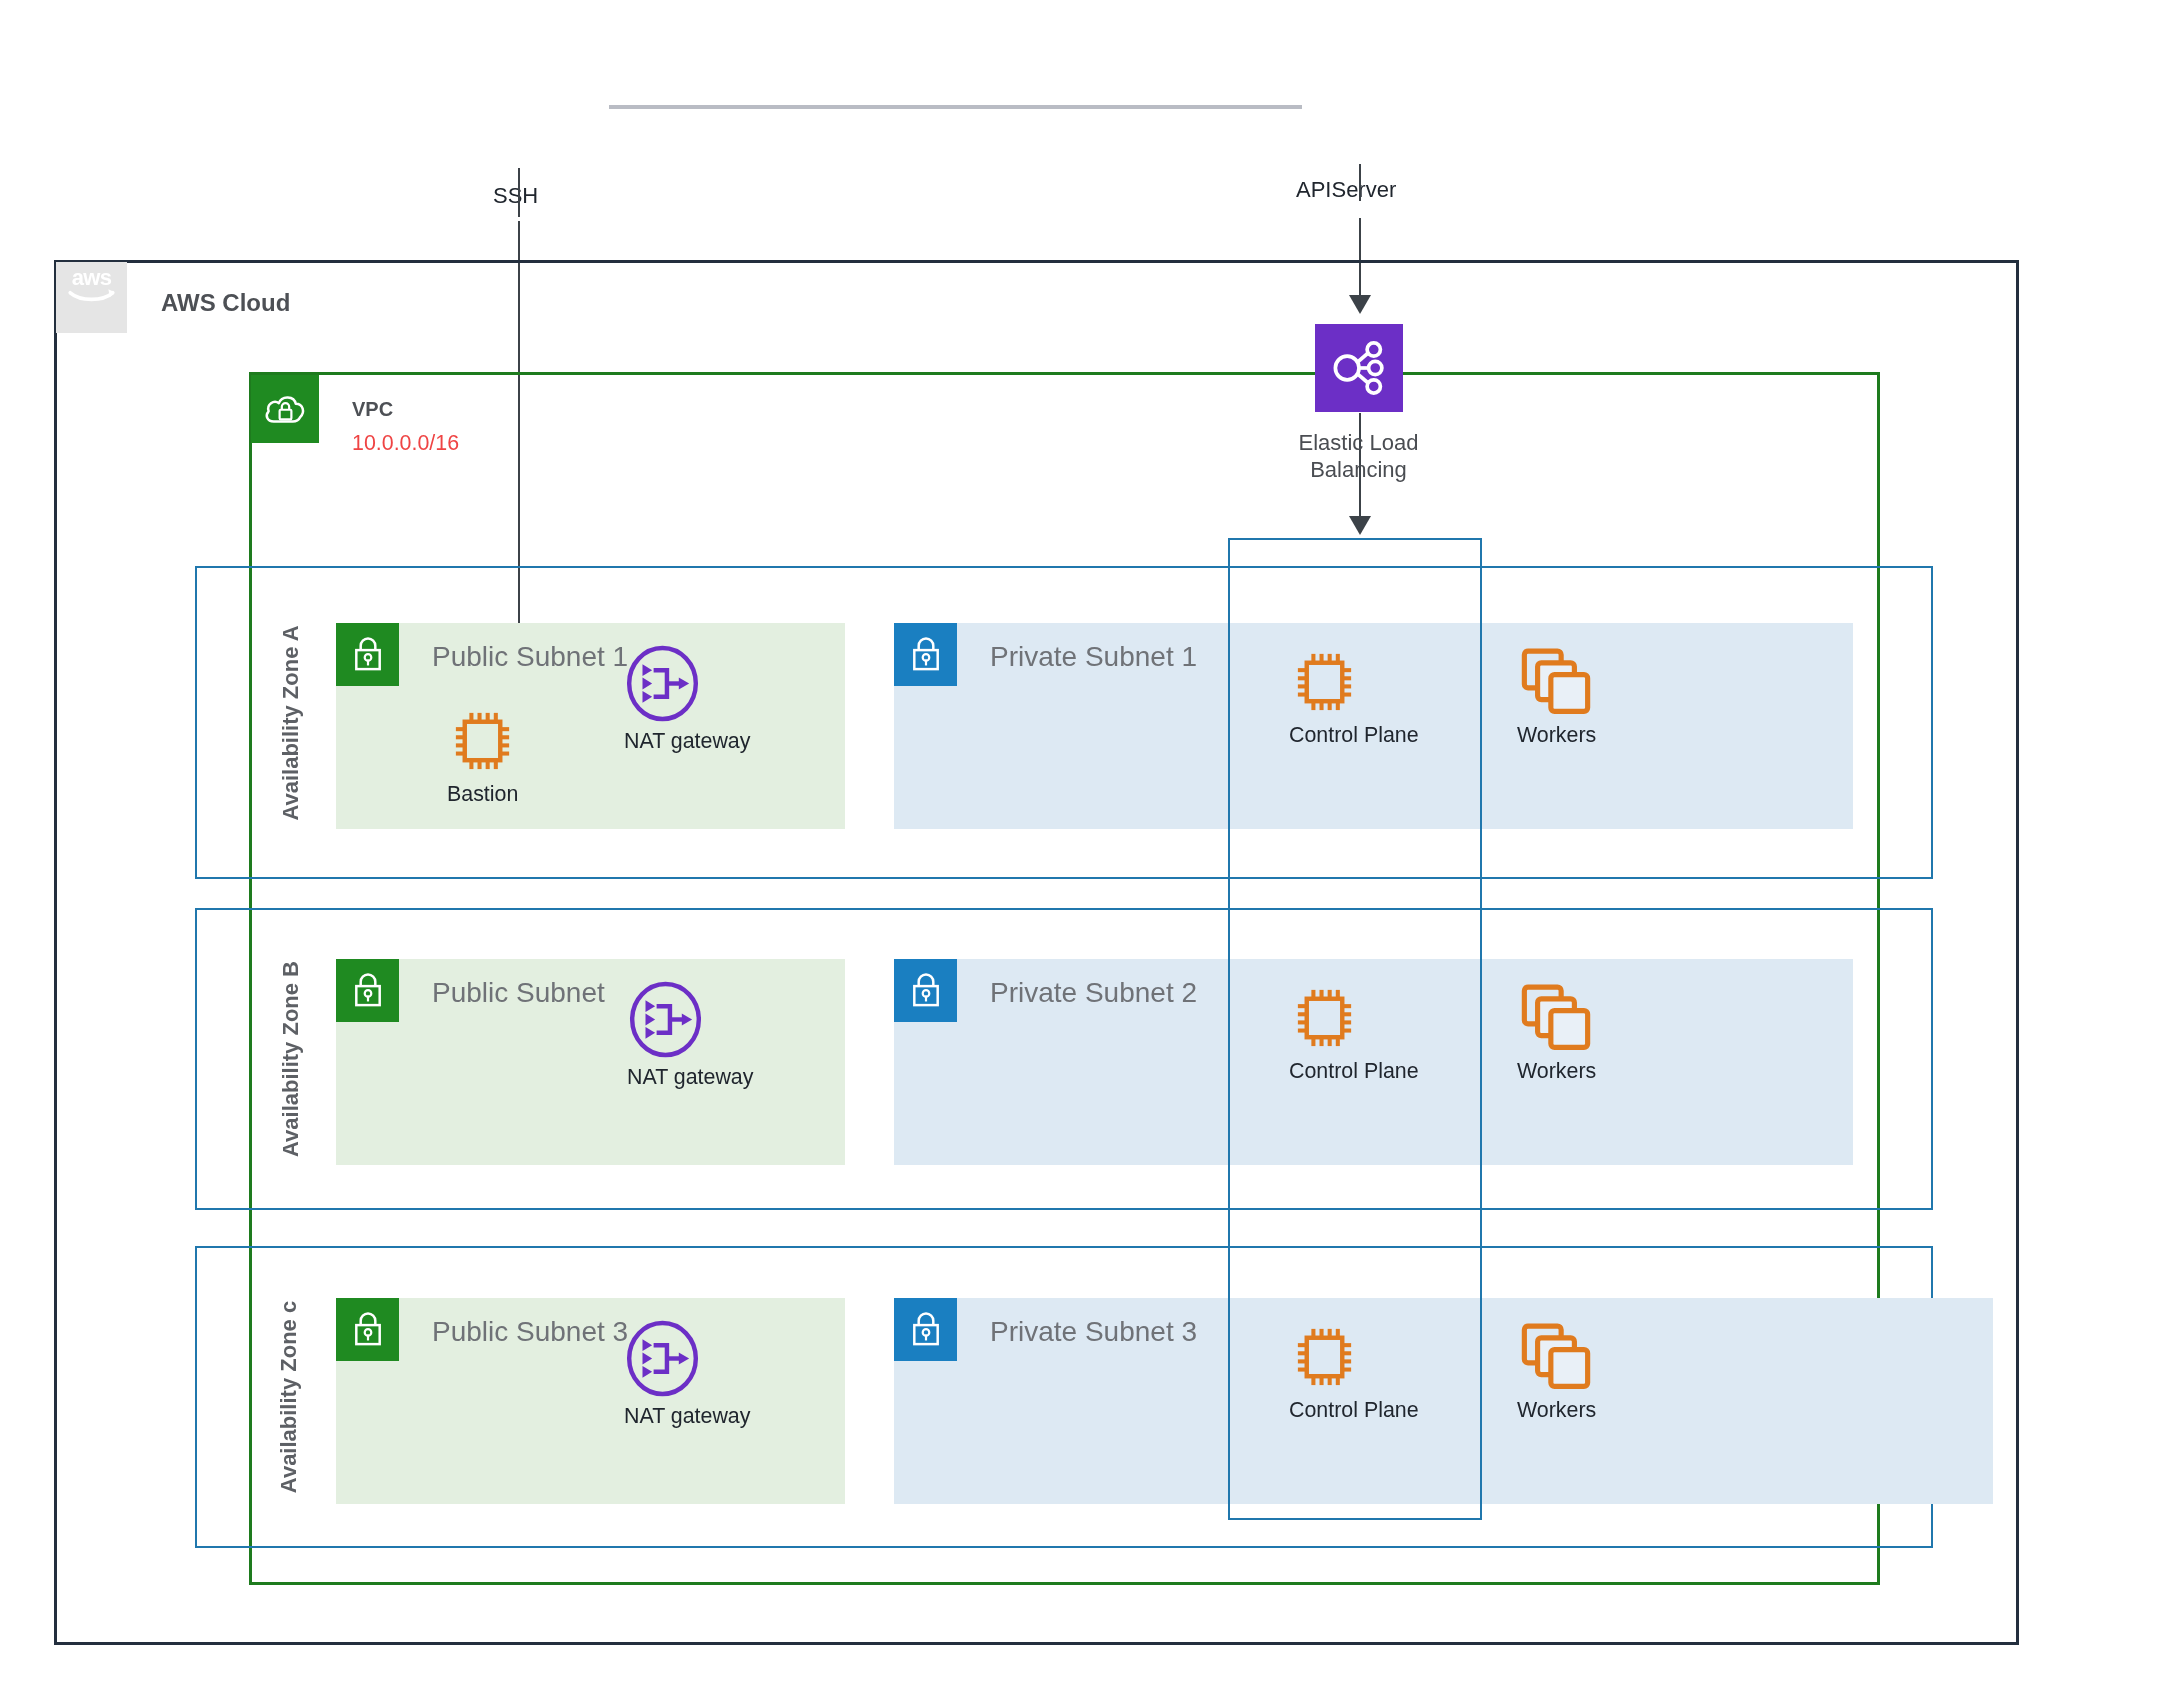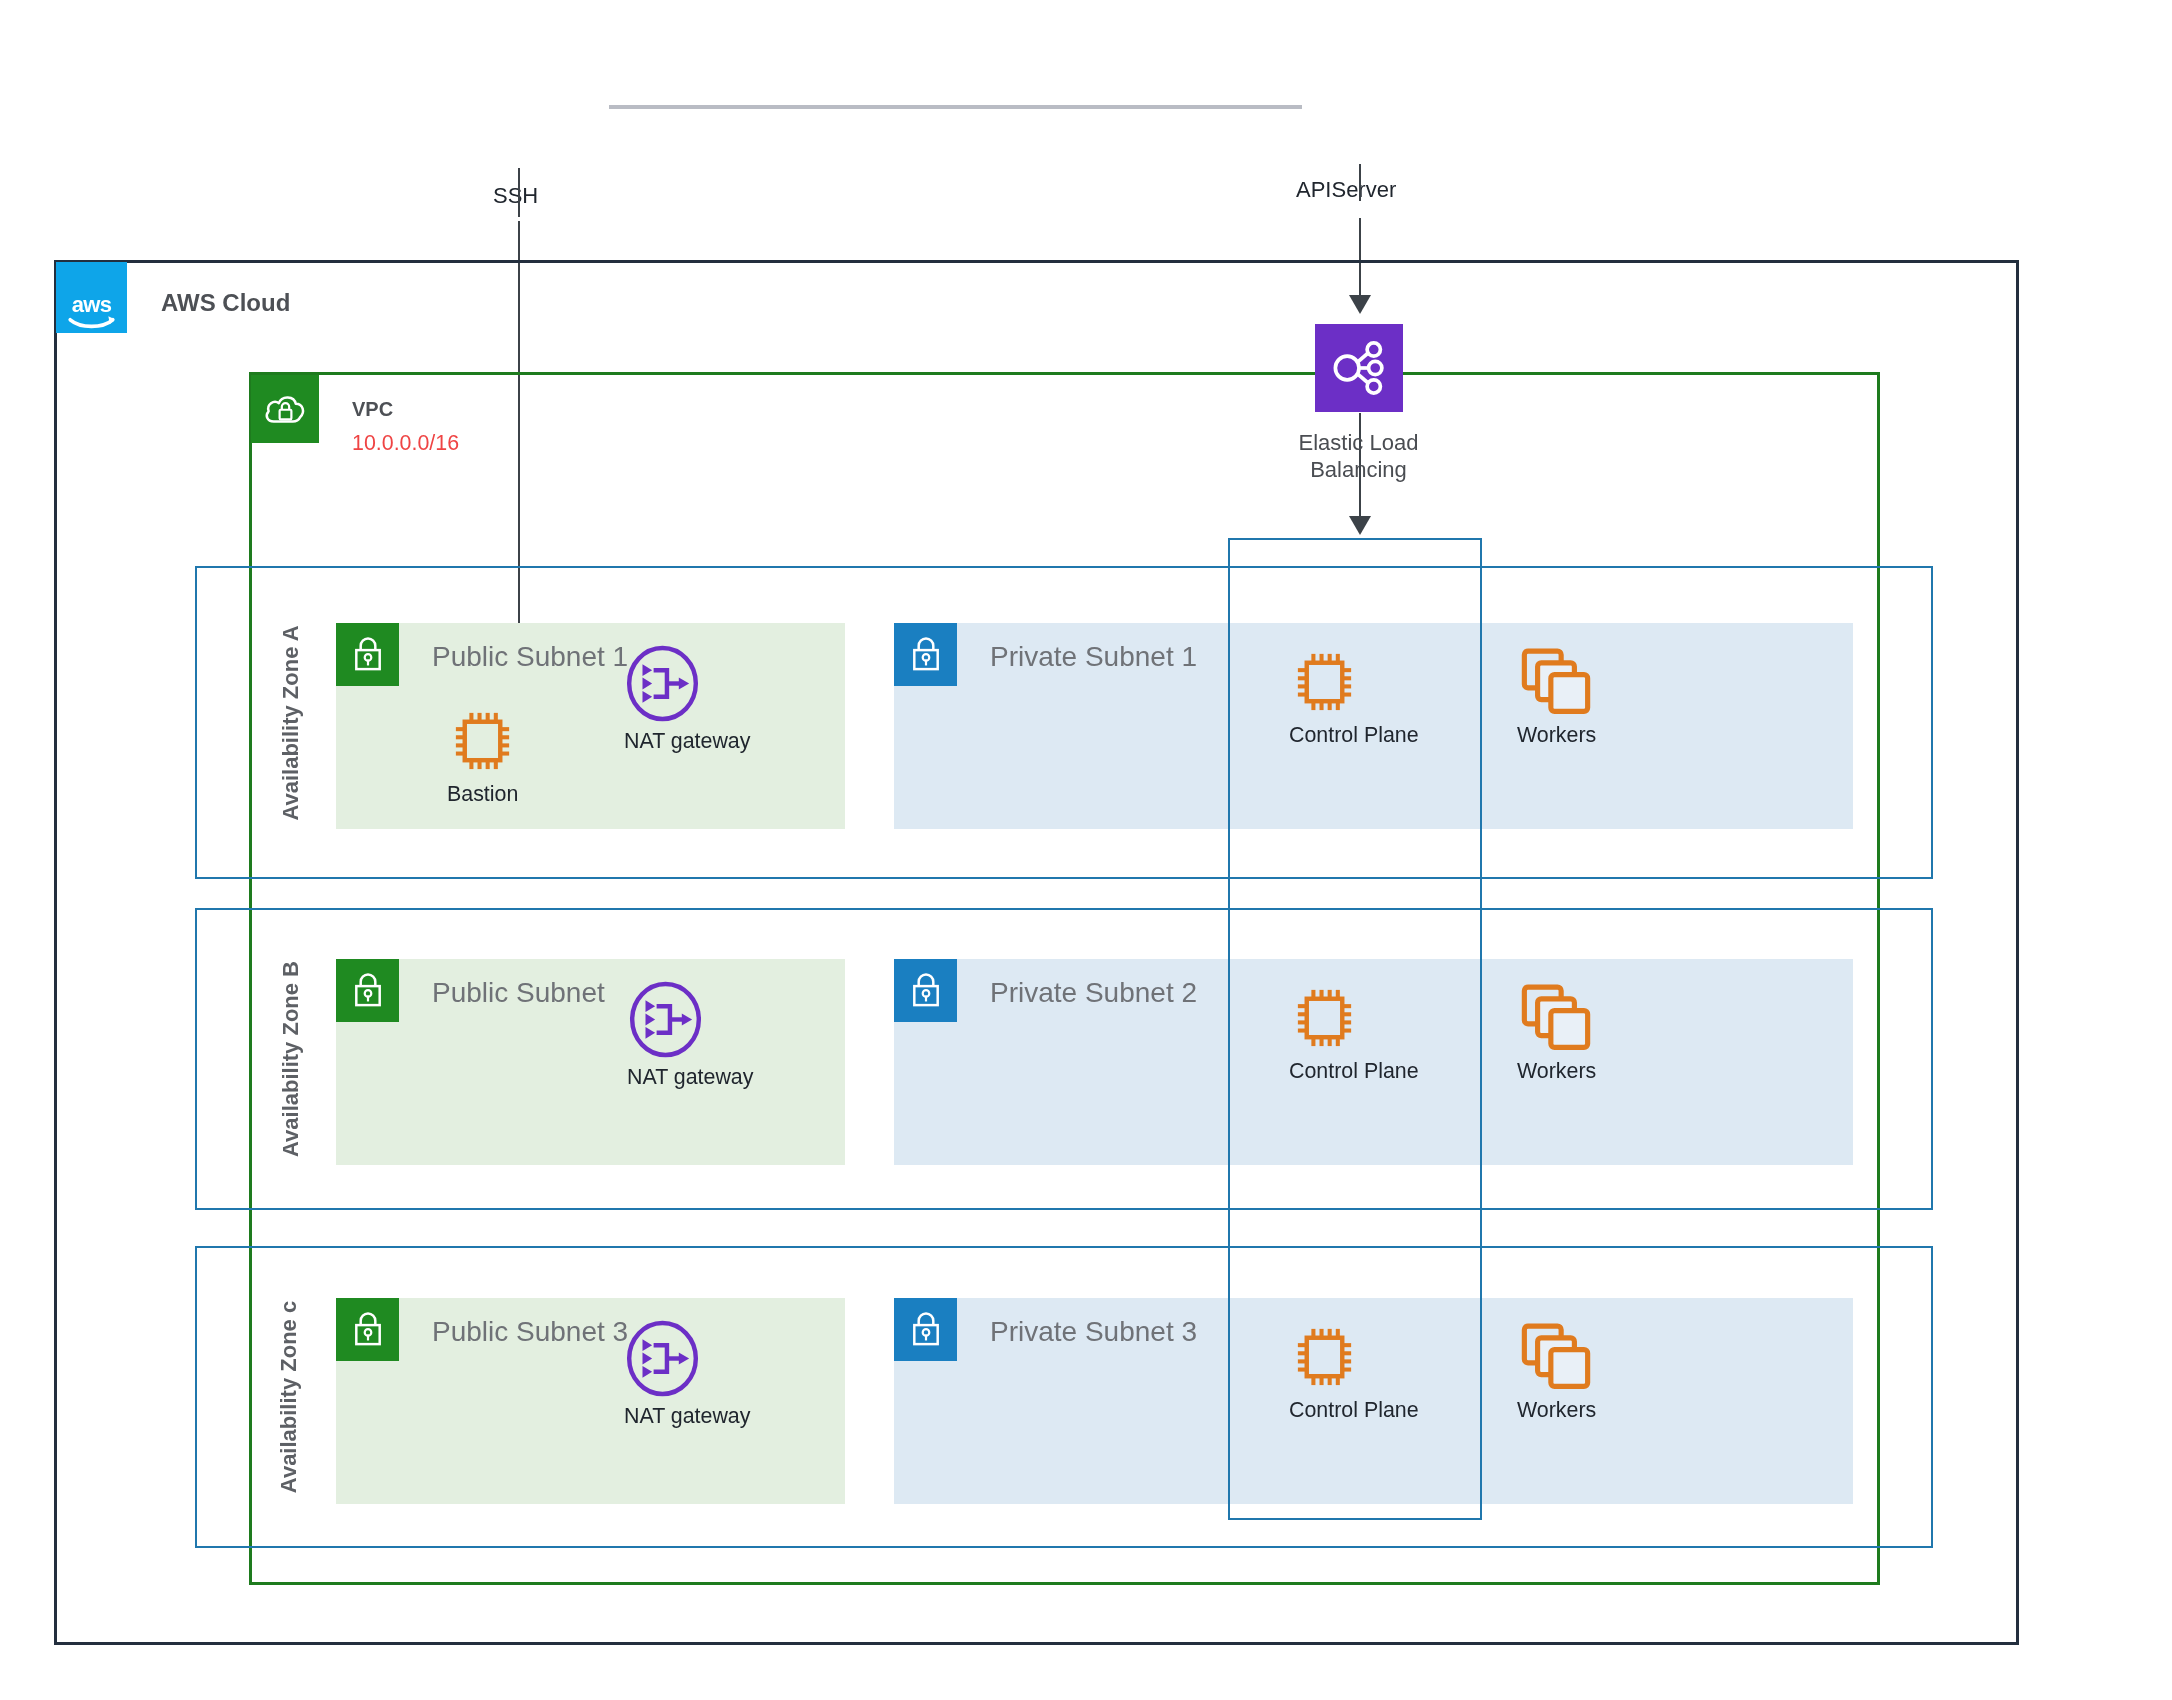--- a/index.html
+++ b/index.html
@@ -39,22 +39,22 @@
   #aws-cloud-box {
     left: 54px; top: 260px;
     width: 1965px; height: 1385px;
     border: 3.7px solid #232f3e;
     box-sizing: border-box;
     background: transparent;
   }
   #aws-logo-badge {
     left: 56px; top: 262px;
     width: 71px; height: 71px;
-    background: #0ea5e9;
-    display: flex; align-items: flex-end; justify-content: center;
+    background: #e5e5e5;
+    display: flex; align-items: flex-start; justify-content: center;
   }
   #aws-cloud-label {
     left: 161px; top: 289px;
     font-size: 24px; font-weight: bold; color: #4d5055;
     white-space: nowrap;
   }
 
   
   #vpc-box {
     left: 249px; top: 372px;
@@ -440,21 +440,21 @@
           <path d="M25 62 l13 8 l-13 8 z"></path>
         </g>
         <path d="M40 34 H58 V70 H40" fill="none" stroke="#6c2fc6" stroke-width="6"></path>
         <line x1="58" y1="52" x2="78" y2="52" stroke="#6c2fc6" stroke-width="6"></line>
         <path d="M74 44 l14 8 l-14 8 z" fill="#6c2fc6"></path>
       </svg>
       <div class="node-label">NAT gateway</div>
     </div>
   </div>
 
-  <div class="subnet private" style="left:894px; top:1298px; width:959px; height:206px;">
+  <div class="subnet private" style="left:894px; top:1298px; width:1099px; height:206px;">
     <div class="subnet-badge blue">
       <svg width="38" height="41" viewBox="0 0 52 56" aria-hidden="true">
         <rect x="10" y="22" width="32" height="26" fill="none" stroke="#ffffff" stroke-width="3.4"></rect>
         <path d="M16 22 v-6 a10 10 0 0 1 20 0 v6" fill="none" stroke="#ffffff" stroke-width="3.4"></path>
         <circle cx="26" cy="32" r="4.5" fill="none" stroke="#ffffff" stroke-width="3"></circle>
         <line x1="26" y1="35" x2="26" y2="43" stroke="#ffffff" stroke-width="3"></line>
       </svg>
     </div>
     <div class="subnet-name">Private Subnet 3</div>
 

